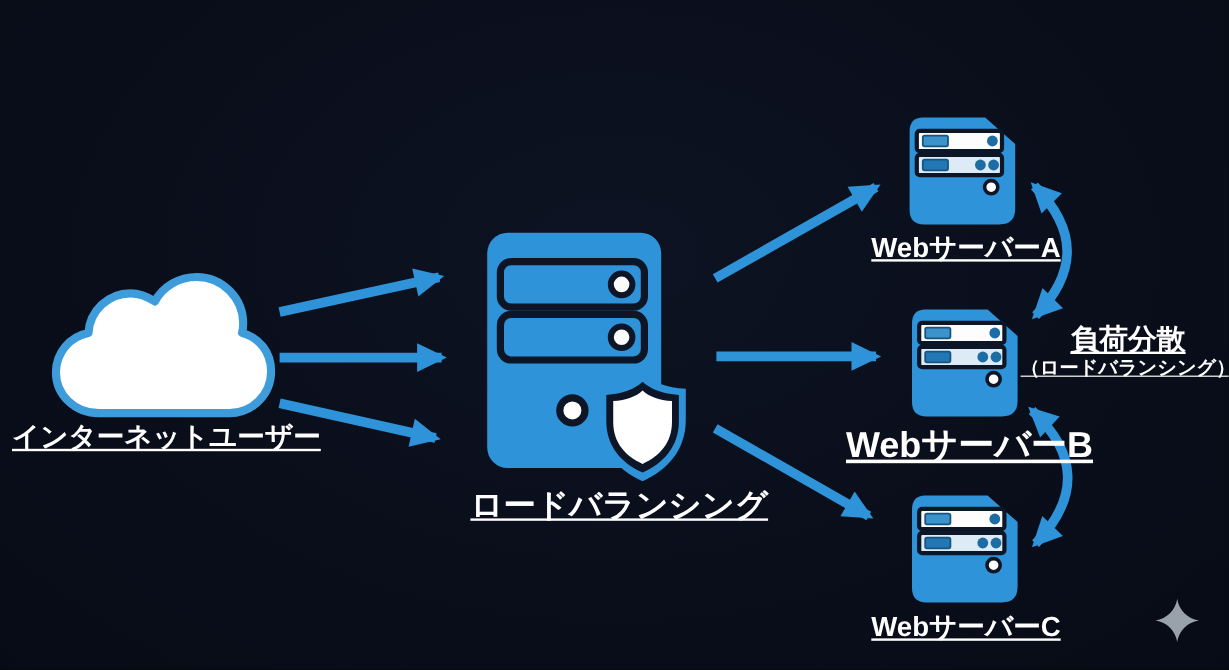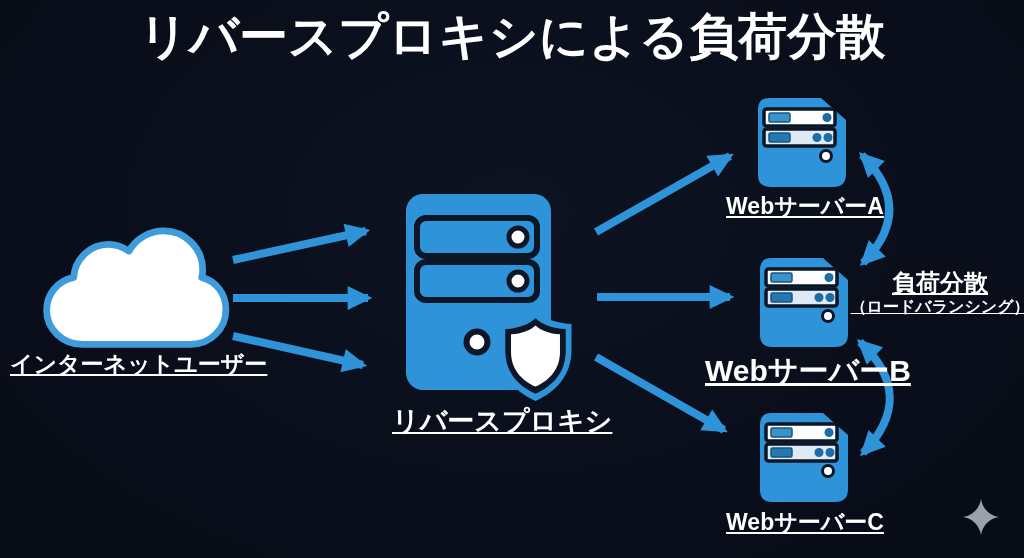--- a/index.html
+++ b/index.html
@@ -29,21 +29,20 @@
   .srv-b { left:757px; top:256px; }
   .srv-c { left:757px; top:411px; }
   .sparkle { position:absolute; left:962px; top:498px; width:38px; height:38px; }
   .hidden-defs { position:absolute; width:0; height:0; }
 </style>
 </head>
 <body>
 
 <div class="canvas">
 
-  <h1 class="title">リバースプロキシによる負荷分散</h1>
 
   <svg class="overlay" viewBox="0 0 1024 558">
     <defs>
       <marker id="head" viewBox="0 0 10 10" refX="8" refY="5" markerWidth="3.4" markerHeight="3.4" markerUnits="strokeWidth" orient="auto-start-reverse">
         <path d="M0.5,0.6 L9.6,5 L0.5,9.4 Z" fill="#2e93d8"></path>
       </marker>
     </defs>
     <path class="arrow" d="M233,260 L366,231" marker-end="url(#head)"></path>
     <path class="arrow" d="M233,298 L368,298" marker-end="url(#head)"></path>
     <path class="arrow" d="M233,336 L363,365" marker-end="url(#head)"></path>
@@ -65,21 +64,21 @@
     <circle cx="114" cy="45" r="9" fill="#fbfbfb" stroke="#0d1626" stroke-width="5"></circle>
     <rect x="13" y="70" width="120" height="38" rx="9" fill="#2e93d8" stroke="#0d1626" stroke-width="6"></rect>
     <circle cx="114" cy="89" r="9" fill="#fbfbfb" stroke="#0d1626" stroke-width="5"></circle>
     <circle cx="73" cy="150" r="10.5" fill="#ffffff" stroke="#0d1626" stroke-width="6"></circle>
     <g>
       <path fill="#2e93d8" d="M131.5,119 C139.5,126.5 151.5,131 167.5,132 L167.5,158 C167.5,183 152.5,199.5 131.5,209 C110.5,199.5 95.5,183 95.5,158 L95.5,132 C111.5,131 123.5,126.5 131.5,119 Z"></path>
       <path fill="#0d1626" transform="translate(21.04,26.24) scale(0.84)" d="M131.5,119 C139.5,126.5 151.5,131 167.5,132 L167.5,158 C167.5,183 152.5,199.5 131.5,209 C110.5,199.5 95.5,183 95.5,158 L95.5,132 C111.5,131 123.5,126.5 131.5,119 Z"></path>
       <path fill="#ffffff" transform="translate(42.08,52.48) scale(0.68)" d="M131.5,119 C139.5,126.5 151.5,131 167.5,132 L167.5,158 C167.5,183 152.5,199.5 131.5,209 C110.5,199.5 95.5,183 95.5,158 L95.5,132 C111.5,131 123.5,126.5 131.5,119 Z"></path>
     </g>
   </svg>
-  <div class="label lbl-proxy">リバースプロキシ</div>
+  <div class="label lbl-proxy">ロードバランシング</div>
 
   <svg class="hidden-defs" aria-hidden="true">
     <symbol id="sym-server" viewBox="0 0 94 94">
       <path d="M14,2 H66 L91,24 V78 Q91,91 78,91 H15 Q3,91 3,79 V14 Q3,2 14,2 Z" fill="#2e93d8"></path>
       <rect x="9" y="13" width="71" height="17" rx="2.5" fill="#fdfdfd" stroke="#0d1626" stroke-width="3.5"></rect>
       <rect x="14" y="17" width="21" height="9" rx="1.5" fill="#3b93cc" stroke="#17557f" stroke-width="1.5"></rect>
       <circle cx="72" cy="21.5" r="4.5" fill="#1d6ca3"></circle>
       <rect x="9" y="33" width="71" height="17" rx="2.5" fill="#dcebf5" stroke="#0d1626" stroke-width="3.5"></rect>
       <rect x="14" y="37" width="21" height="9" rx="1.5" fill="#2277b4" stroke="#17557f" stroke-width="1.5"></rect>
       <circle cx="62" cy="41.5" r="4.5" fill="#1d6ca3"></circle>

